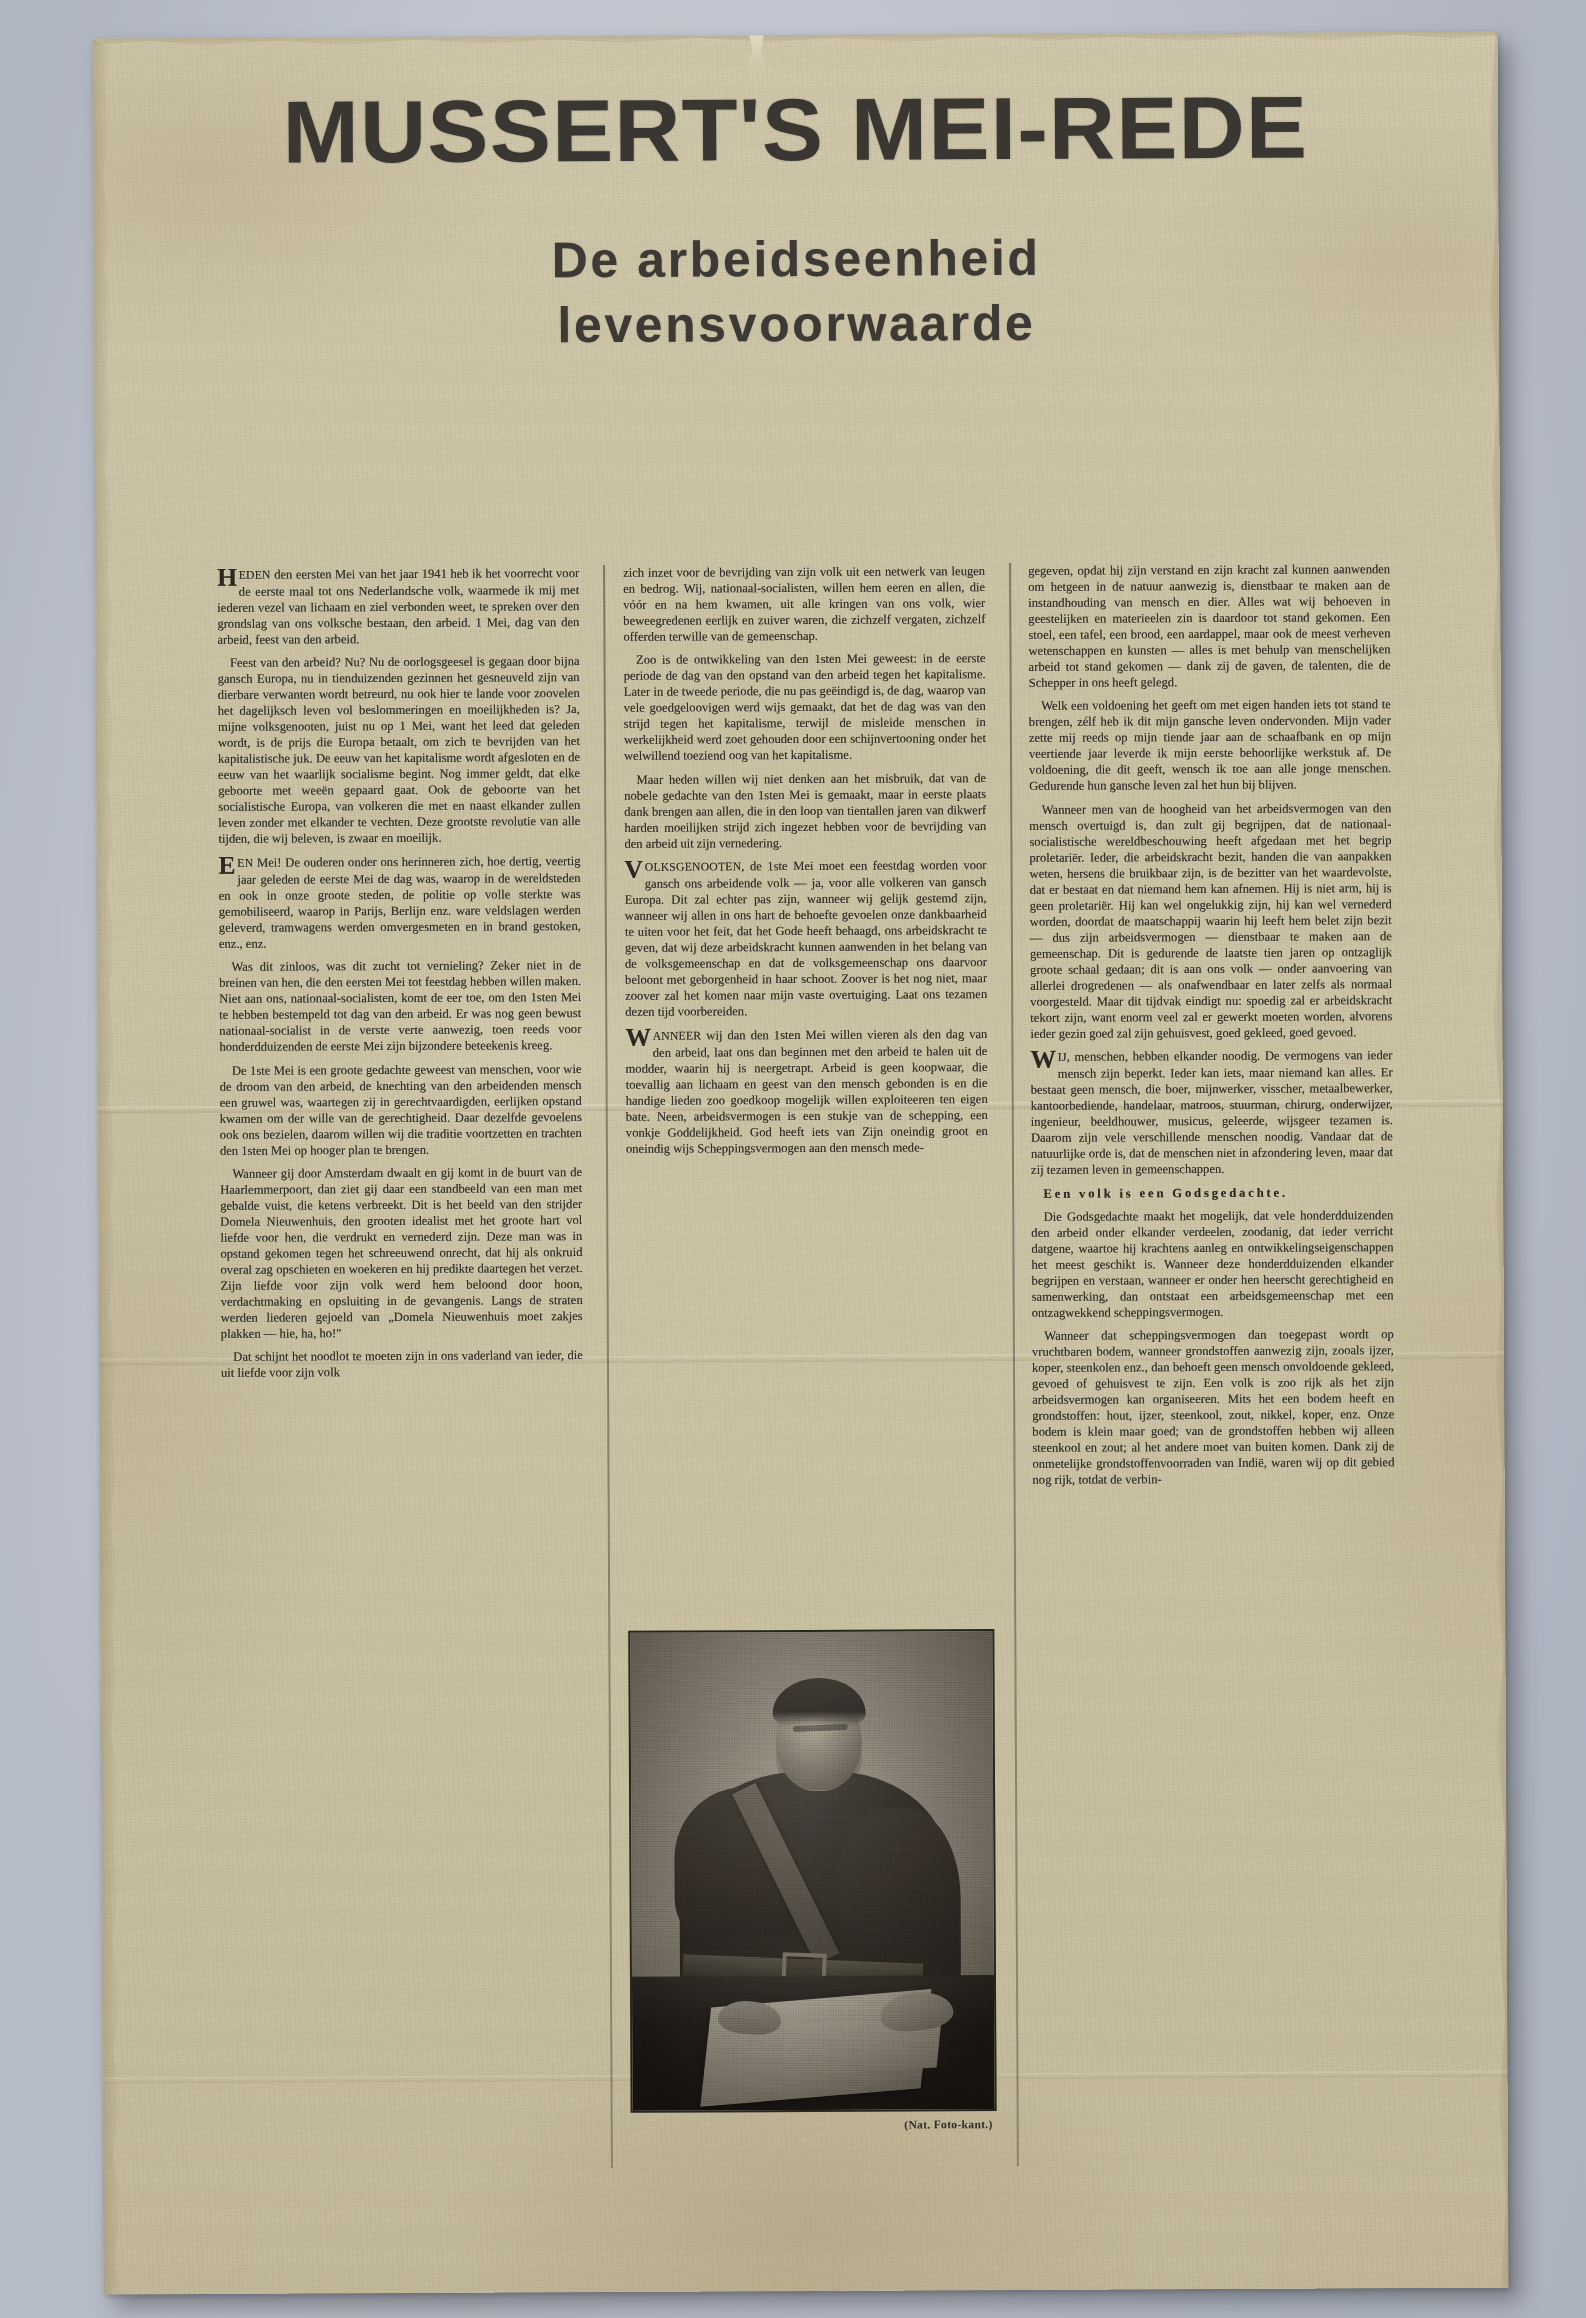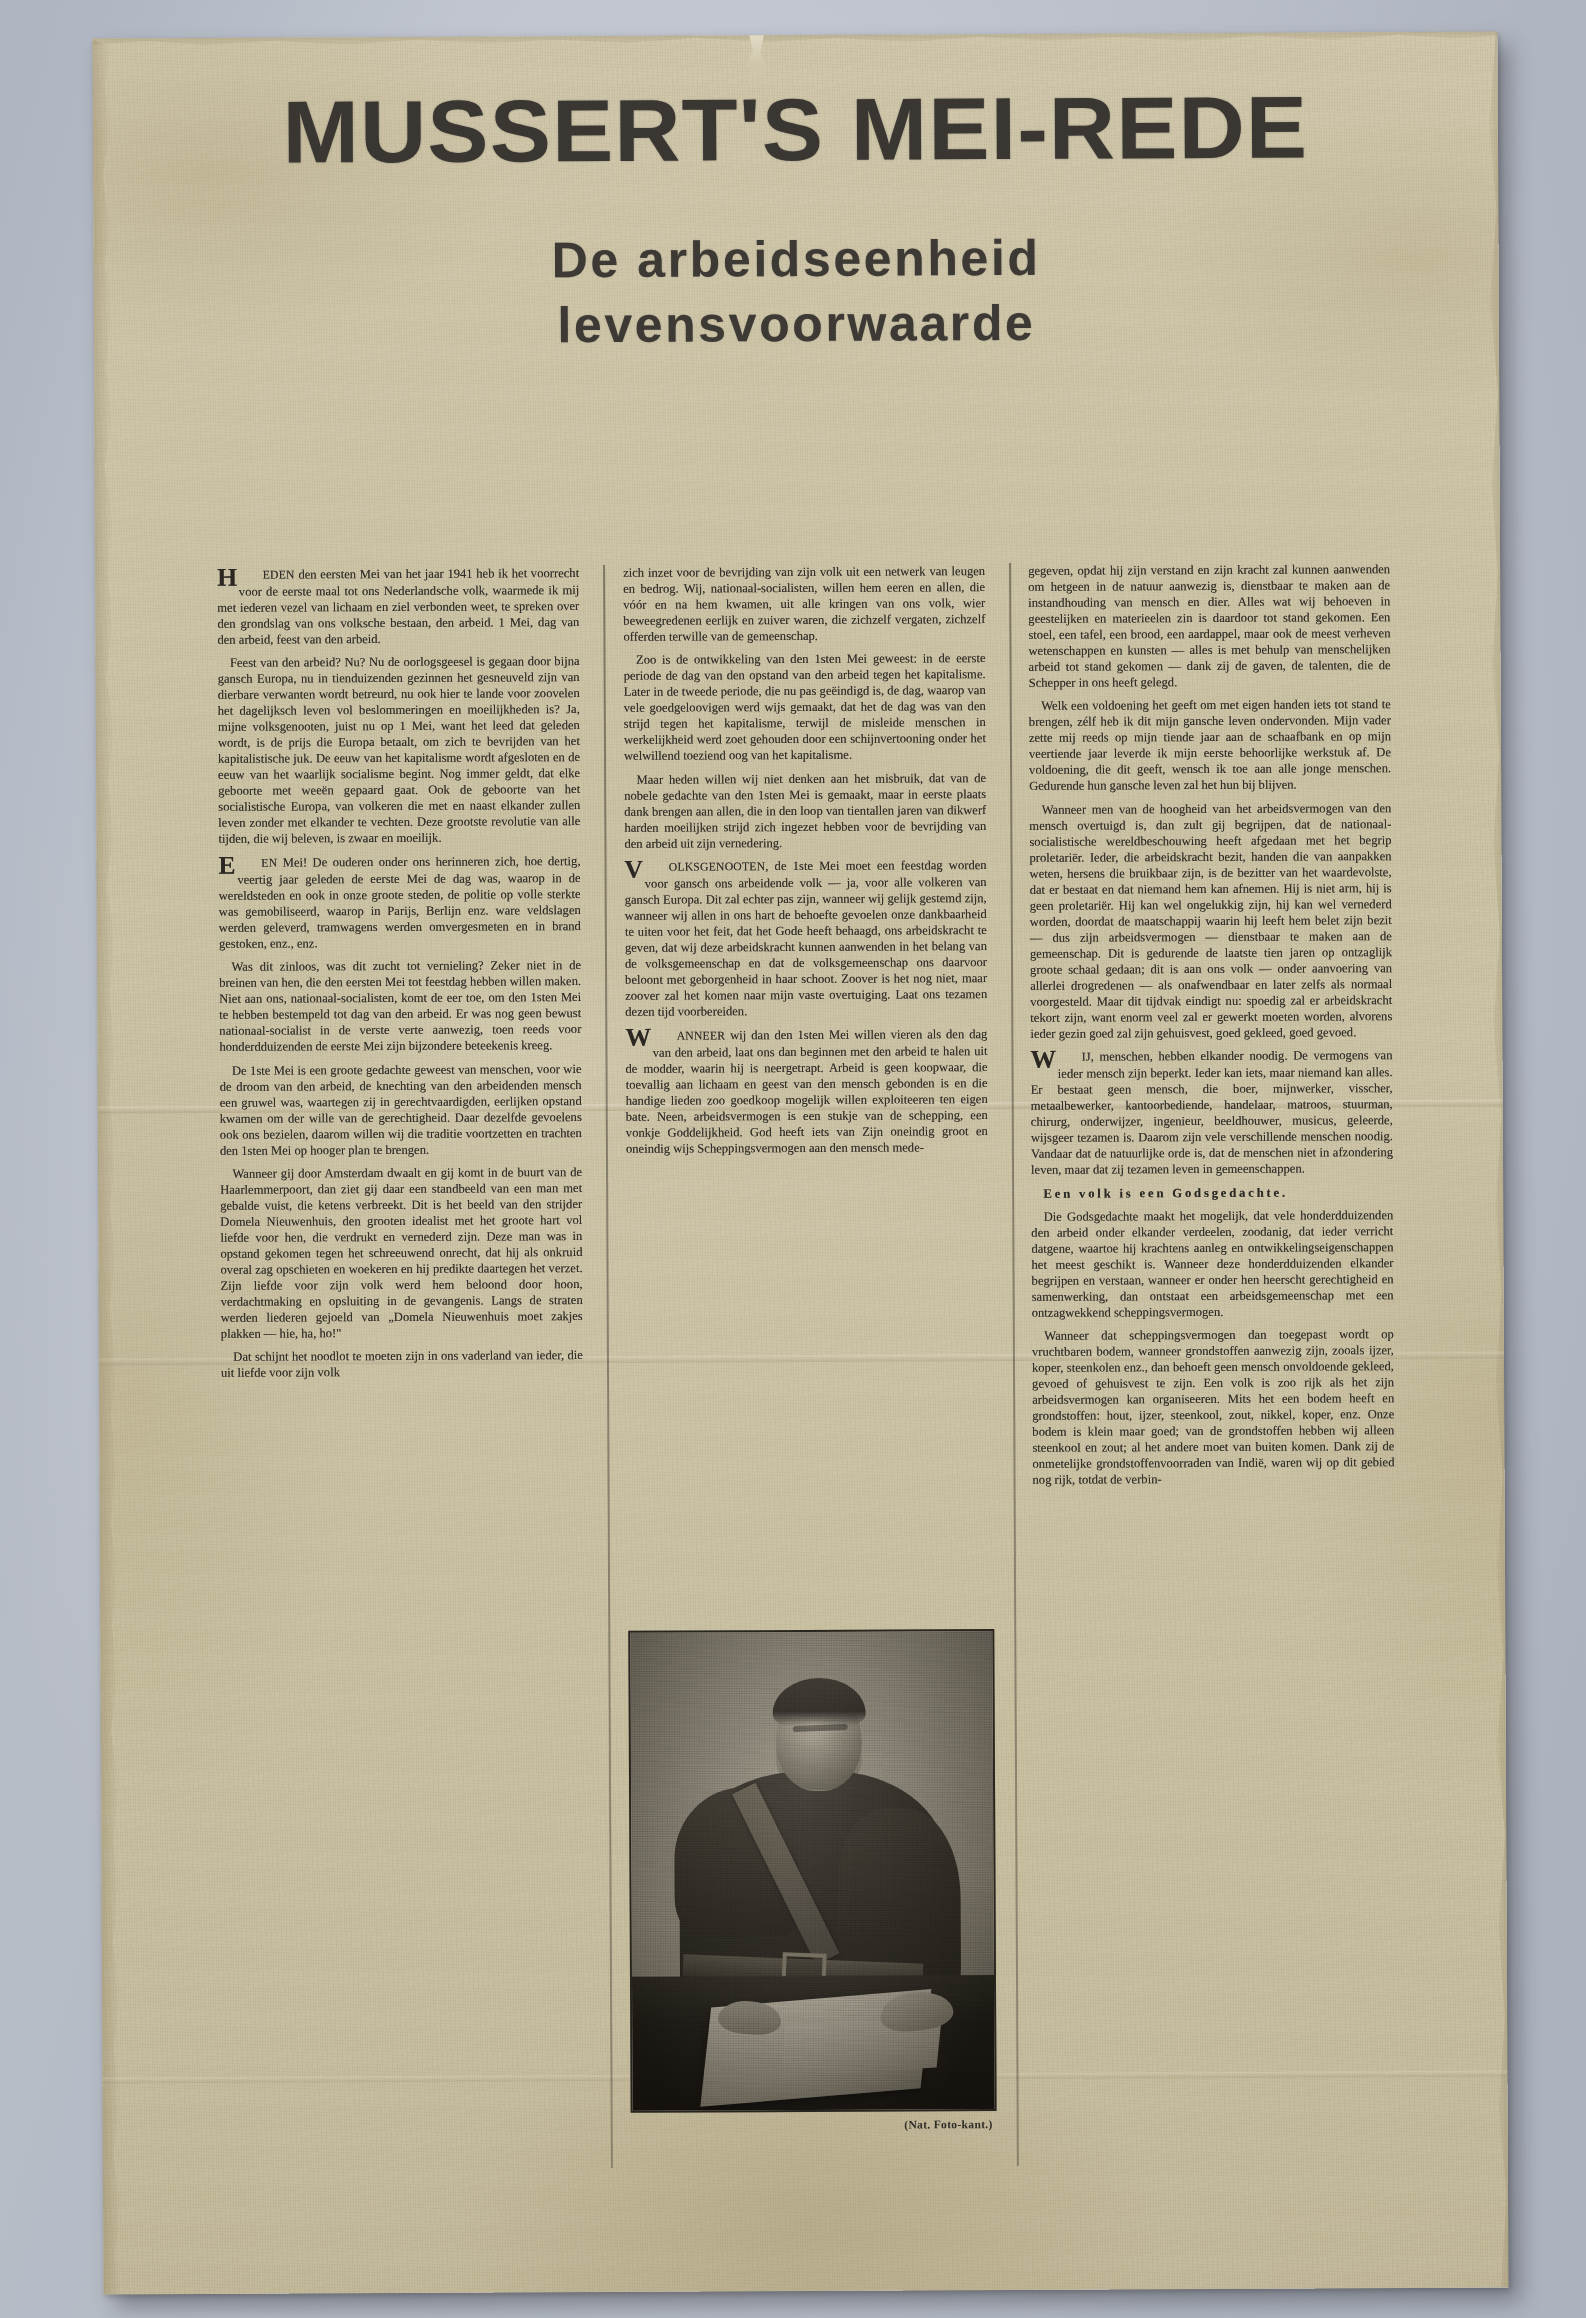--- a/index.html
+++ b/index.html
@@ -152,21 +152,21 @@
   
   .dc{
     float:left;
     font-family:"Liberation Serif",serif;
     font-weight:700;
     font-size:25.6px;
     line-height:20.7px;
     margin:0.8px 1.7px 0 0;
     color:#2b2823;
   }
-  .sc{font-variant:small-caps;font-size:11.7px;letter-spacing:0.2px;margin-left:24px;}
+  .sc{font-variant:small-caps;font-size:11.7px;letter-spacing:0.2px;}
 
   .subhead{
     font-weight:700;
     letter-spacing:2.8px;
     font-size:12.7px;
     margin:10px 0 8.3px 0;
     text-indent:11.6px;
     color:#2b2823;
   }
 

